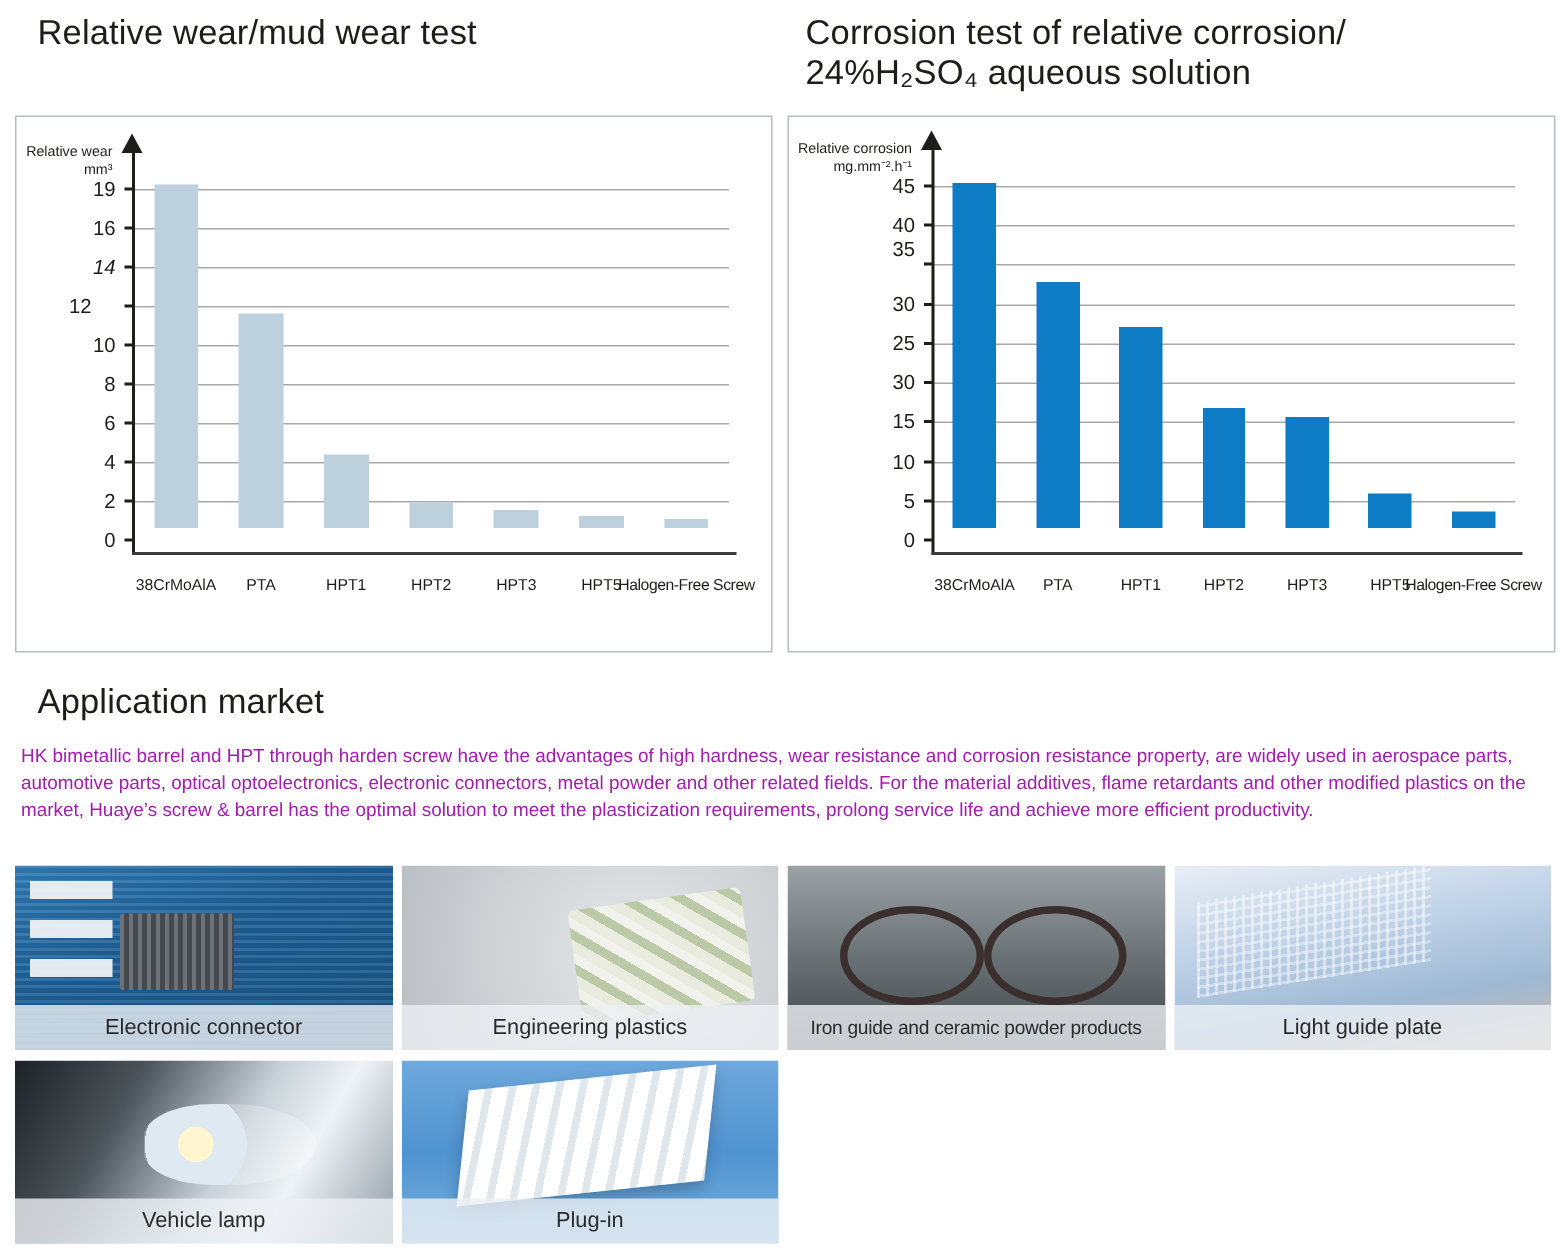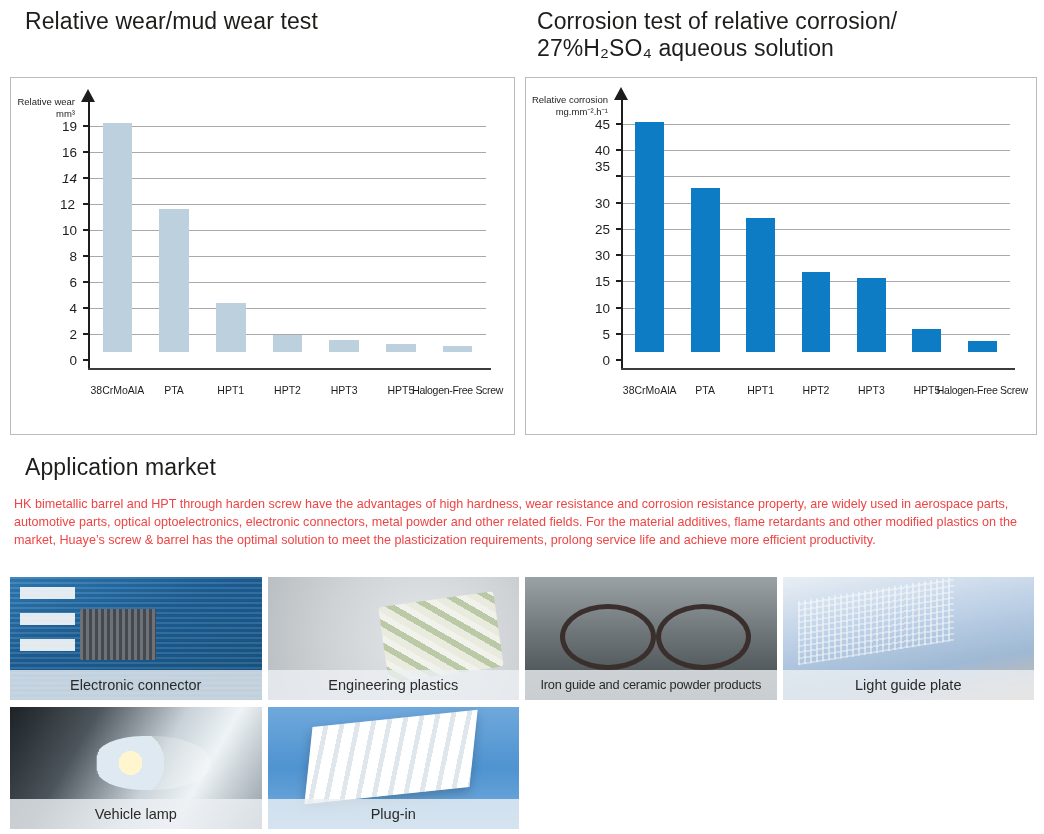--- a/index.html
+++ b/index.html
@@ -63,21 +63,21 @@
     position: absolute; font-size: 10.5px; color: #1d1d1b;
     text-align: center; transform: translateX(-50%);
     white-space: nowrap; transform-origin: center;
   }
   .cat.narrow { letter-spacing: -0.3px; }
 
   
   .app-head { position: absolute; left: 8px; top: 454px; }
   .app-text {
     position: absolute; left: 14px; top: 496px; width: 1018px;
-    font-size: 12.6px; line-height: 1.42; color: #ef4444; text-align: left;
+    font-size: 12.6px; line-height: 1.42; color: #a21caf; text-align: left;
   }
 
   
   .grid {
     position: absolute; left: 10px; top: 577px;
     width: 1024px; height: 252px;
     display: grid; grid-template-columns: repeat(4, 1fr);
     grid-template-rows: repeat(2, 1fr); gap: 7px 6px;
   }
   .tile { position: relative; overflow: hidden; }
@@ -177,21 +177,21 @@
   <div class="charts-row">
 
     <div class="heading chart-head-left">
       <div class="accent"></div>
       <div class="htext">Relative wear/mud wear test</div>
     </div>
 
     <div class="heading chart-head-right">
       <div class="accent"></div>
       <div class="htext">Corrosion test of relative corrosion/
-27%H₂SO₄ aqueous solution</div>
+24%H₂SO₄ aqueous solution</div>
     </div>
 
     <div class="chart-panel panel-left">
       <div class="plot" id="plot0">
           <div class="axis-caption" style="right: 439px; top: 18px; width: 110px;">Relative wear
 mm³</div>
           <div class="tick" style="left: 72px; top: 281px;"></div>
           <div class="ylabel" style="right: 437px; top: 282px; width: 40px;">0</div>
           <div class="gridline" style="left: 78px; top: 256px; width: 397px;"></div>
           <div class="tick" style="left: 72px; top: 255px;"></div>
@@ -203,21 +203,21 @@
           <div class="tick" style="left: 72px; top: 203px;"></div>
           <div class="ylabel" style="right: 437px; top: 204px; width: 40px;">6</div>
           <div class="gridline" style="left: 78px; top: 178px; width: 397px;"></div>
           <div class="tick" style="left: 72px; top: 177px;"></div>
           <div class="ylabel" style="right: 437px; top: 178px; width: 40px;">8</div>
           <div class="gridline" style="left: 78px; top: 152px; width: 397px;"></div>
           <div class="tick" style="left: 72px; top: 151px;"></div>
           <div class="ylabel" style="right: 437px; top: 152px; width: 40px;">10</div>
           <div class="gridline" style="left: 78px; top: 126px; width: 397px;"></div>
           <div class="tick" style="left: 72px; top: 125px;"></div>
-          <div class="ylabel" style="right: 439px; top: 126px; width: 40px;">12</div>
+          <div class="ylabel" style="right: 453px; top: 126px; width: 40px;">12</div>
           <div class="gridline" style="left: 78px; top: 100px; width: 397px;"></div>
           <div class="tick" style="left: 72px; top: 99px;"></div>
           <div class="ylabel" style="right: 437px; top: 100px; width: 40px; font-style: italic;">14</div>
           <div class="gridline" style="left: 78px; top: 74px; width: 397px;"></div>
           <div class="tick" style="left: 72px; top: 73px;"></div>
           <div class="ylabel" style="right: 437px; top: 74px; width: 40px;">16</div>
           <div class="gridline" style="left: 78px; top: 48px; width: 397px;"></div>
           <div class="tick" style="left: 72px; top: 47px;"></div>
           <div class="ylabel" style="right: 437px; top: 48px; width: 40px;">19</div>
           <div class="yaxis" style="left: 77px; top: 24px; height: 268px;"></div>

